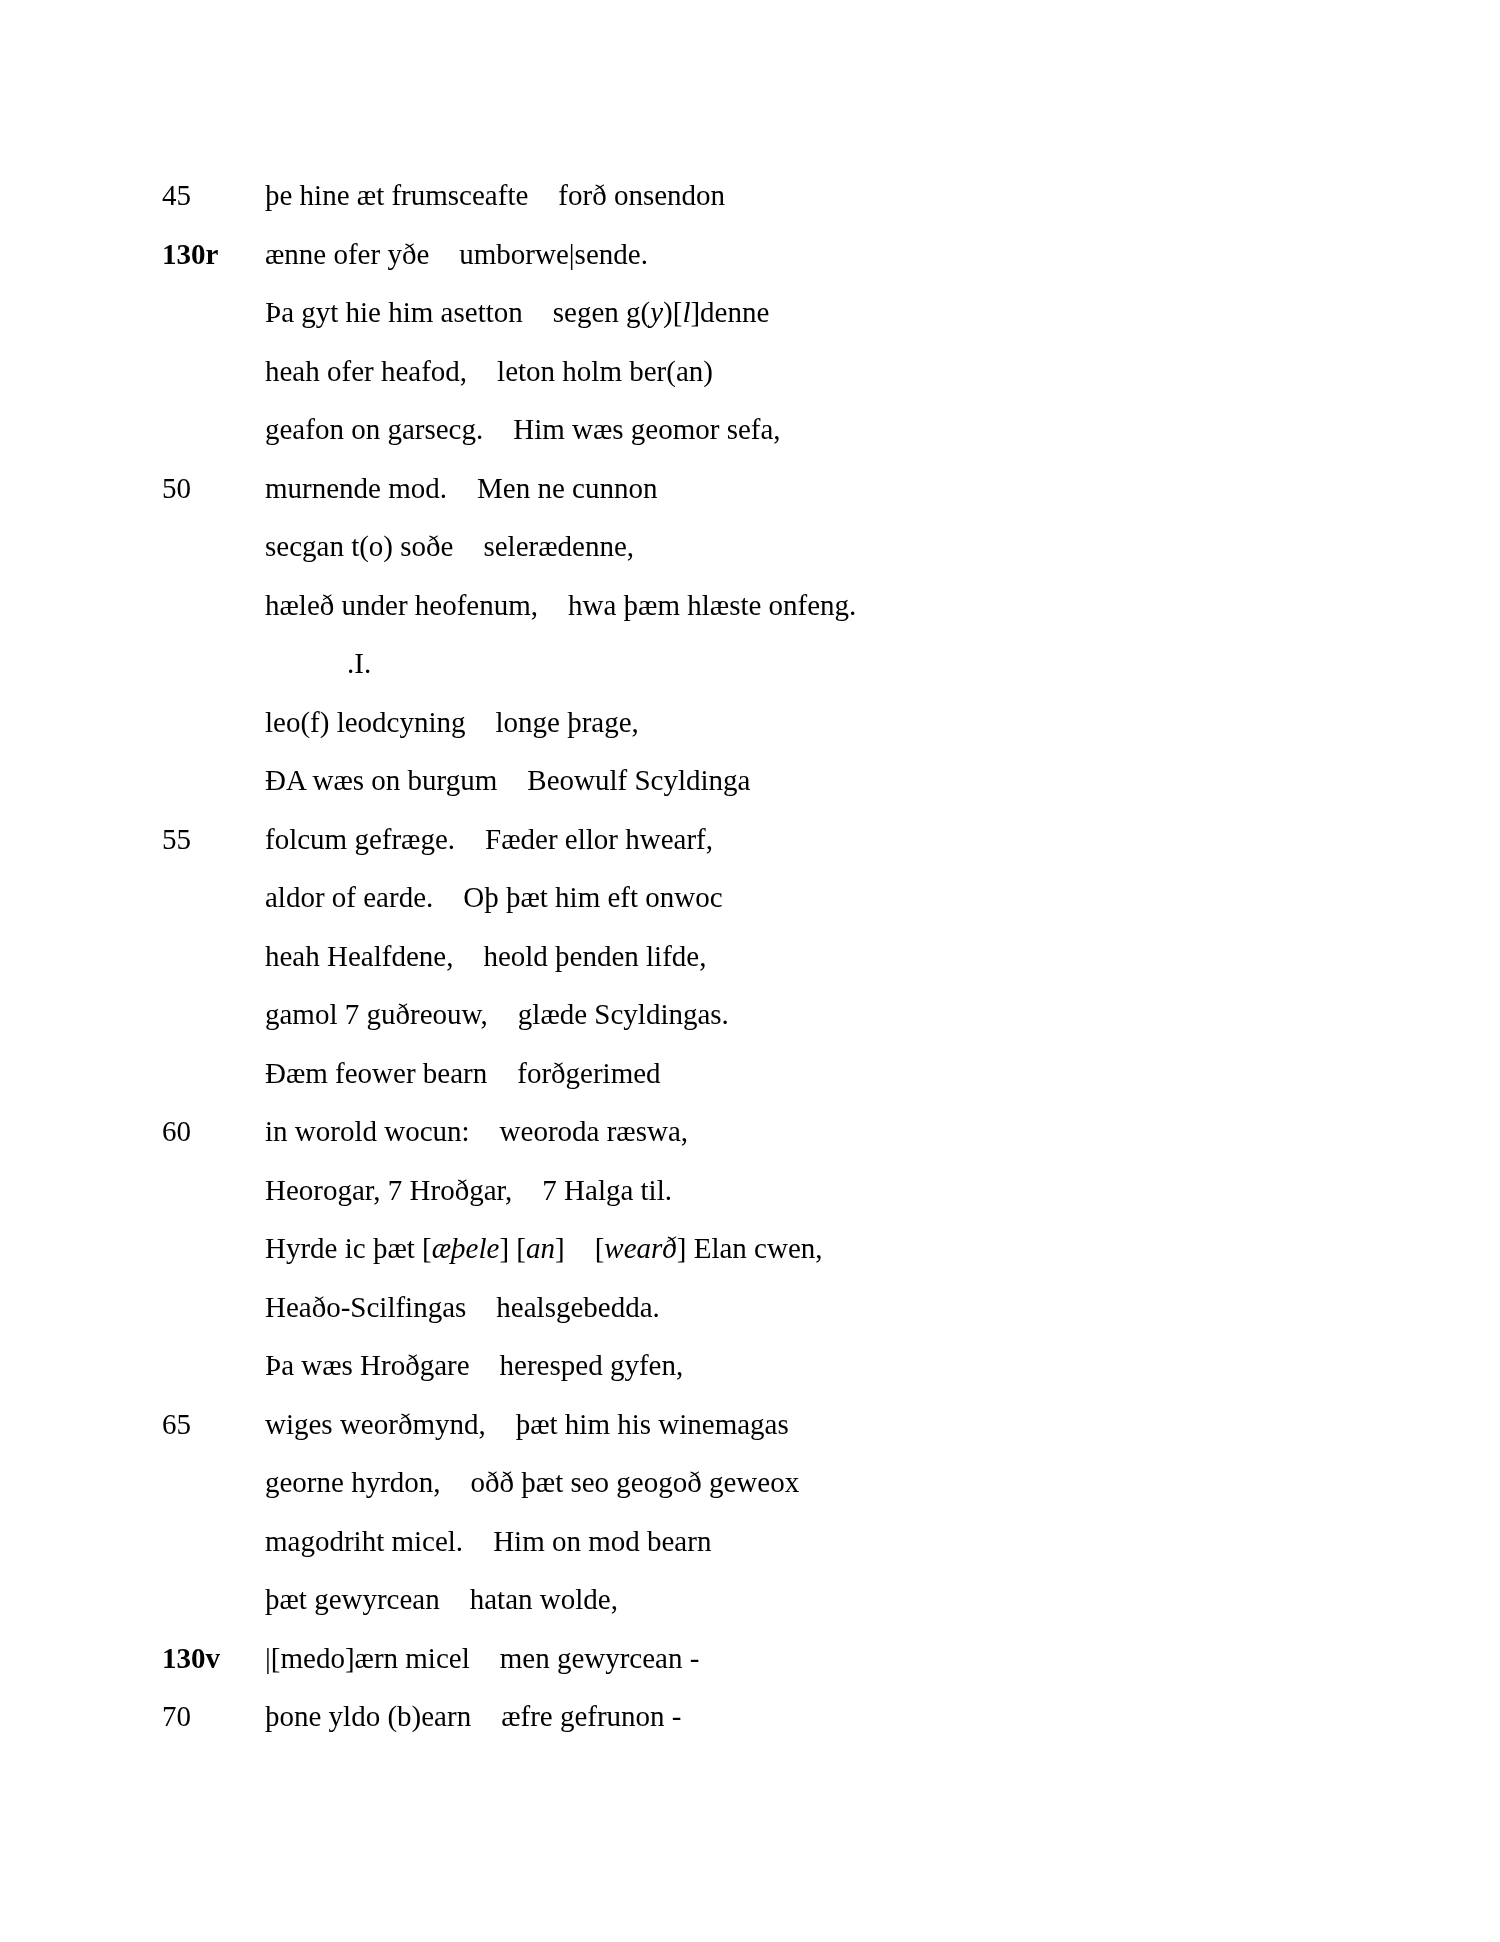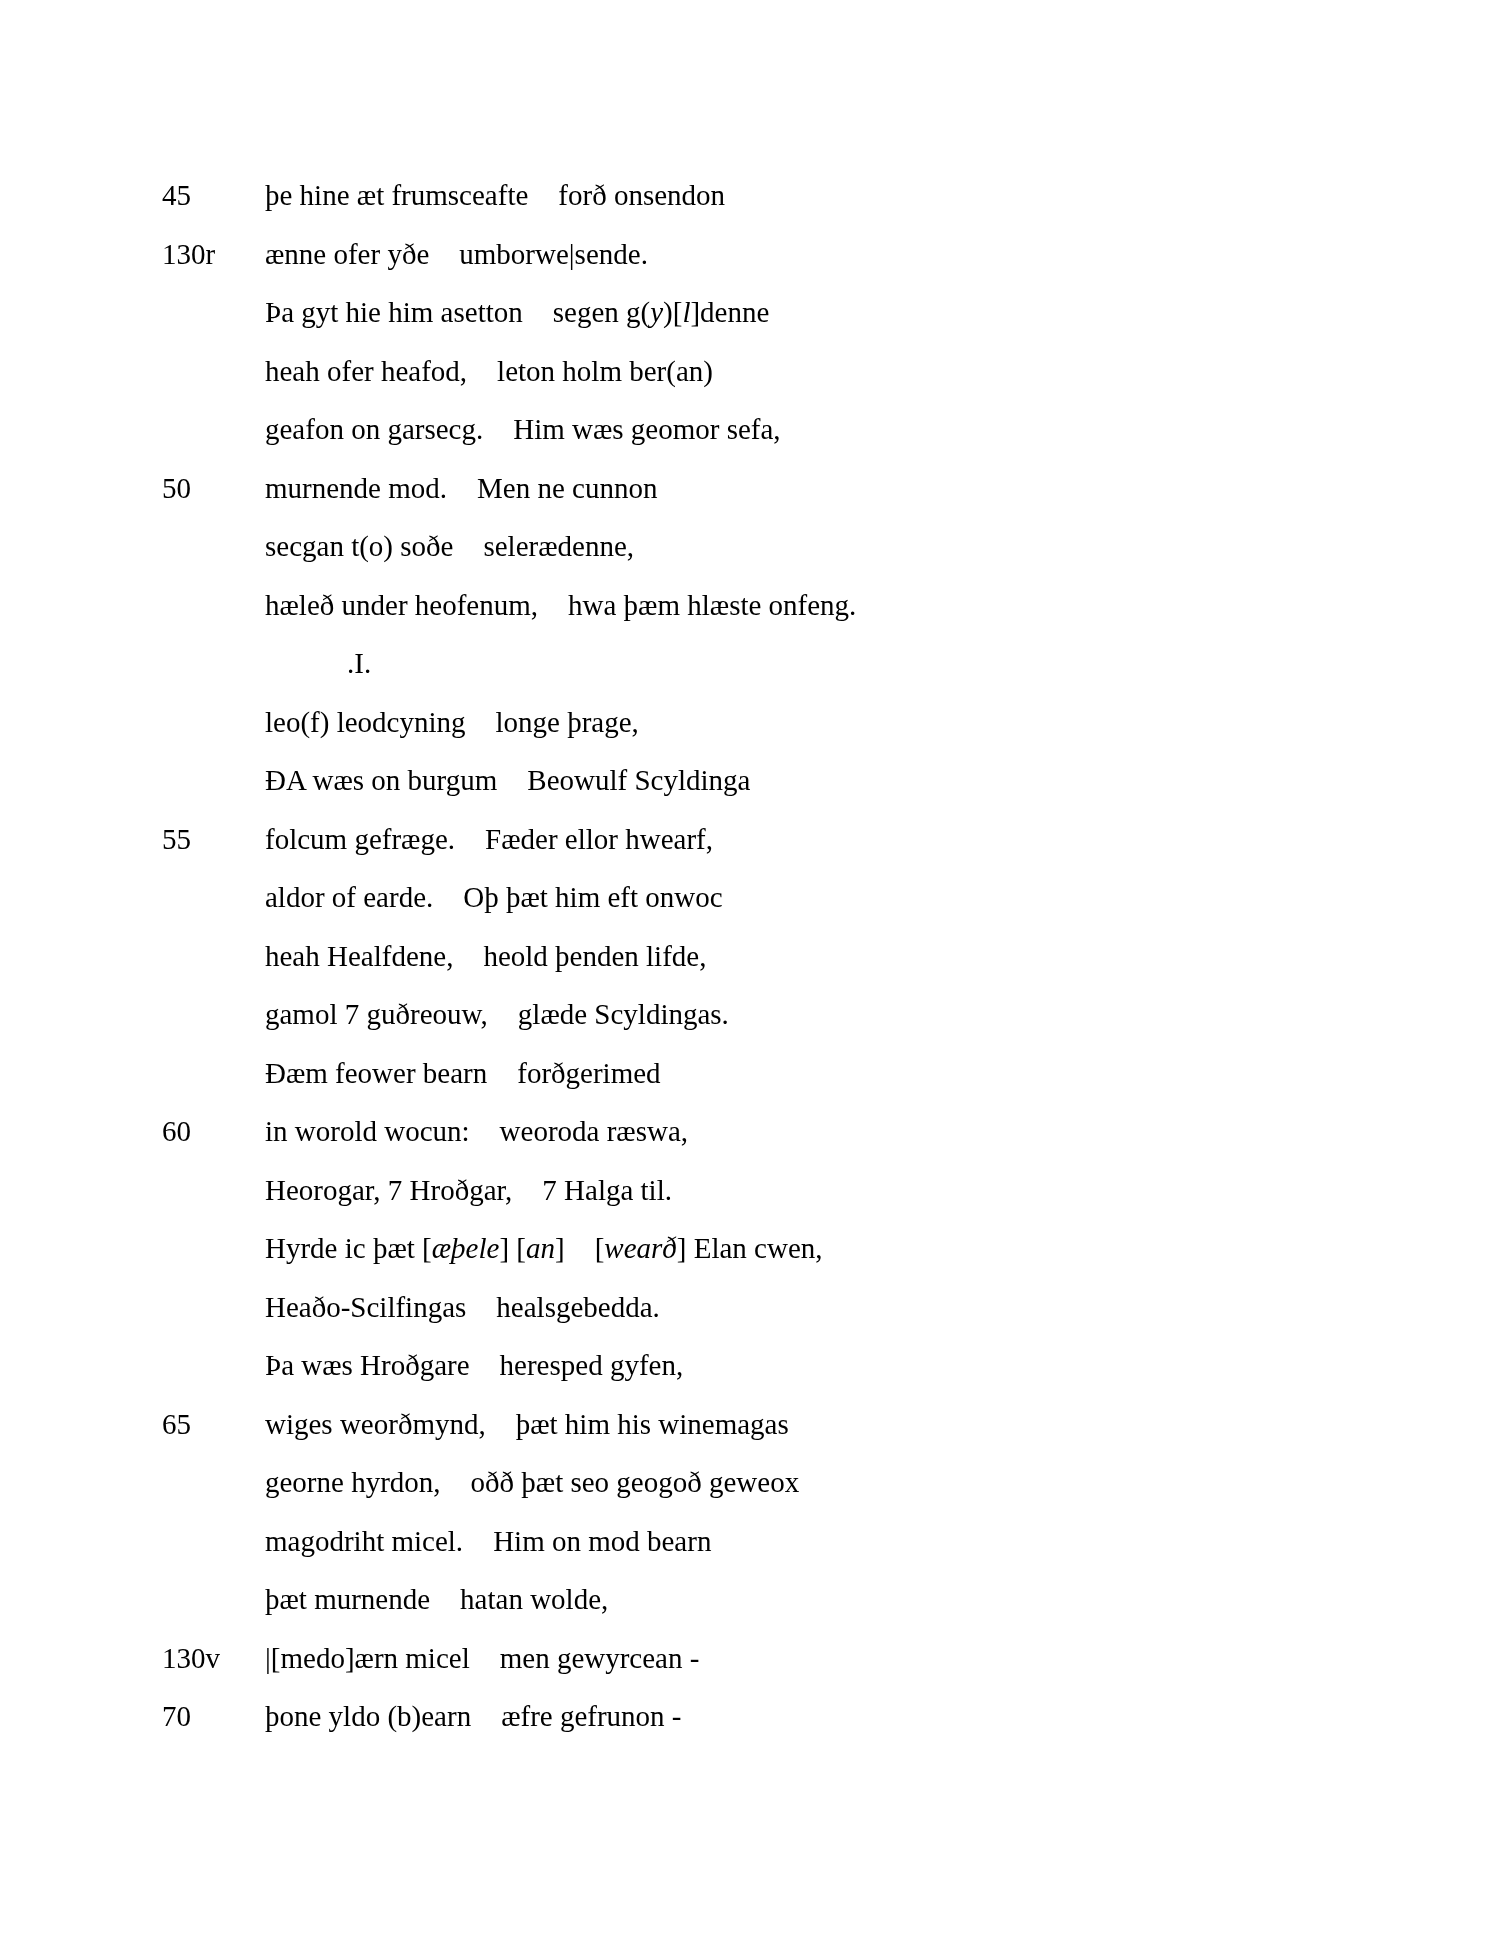--- a/index.html
+++ b/index.html
@@ -29,21 +29,21 @@
     line-height: 58.5px;
     font-size: 29px;
   }
   .num {
     position: absolute;
     left: 162px;
     top: 0;
     white-space: pre;
   }
   .num.bold {
-    font-weight: normal;
+    font-weight: bold;
     text-align: right;
   }
   .text {
     display: block;
     margin-left: 265px;
     margin-right: 60px;
     white-space: pre-wrap;
   }
   .text.indent {
     margin-left: 347px;
@@ -134,21 +134,21 @@
         <span class="num">65</span>
         <span class="text"><span class="rm">wiges weorðmynd,</span><span class="caesura"></span><span class="rm">þæt him his winemagas</span></span>
       </div>
       <div class="line">
         <span class="text"><span class="rm">georne hyrdon,</span><span class="caesura"></span><span class="rm">oðð þæt seo geogoð geweox</span></span>
       </div>
       <div class="line">
         <span class="text"><span class="rm">magodriht micel.</span><span class="caesura"></span><span class="rm">Him on mod bearn</span></span>
       </div>
       <div class="line">
-        <span class="text"><span class="rm">þæt murnende</span><span class="caesura"></span><span class="rm">hatan wolde,</span></span>
+        <span class="text"><span class="rm">þæt gewyrcean</span><span class="caesura"></span><span class="rm">hatan wolde,</span></span>
       </div>
       <div class="line">
         <span class="num bold">130v</span>
         <span class="text"><span class="rm">|[medo]ærn micel</span><span class="caesura"></span><span class="rm">men gewyrcean -</span></span>
       </div>
       <div class="line">
         <span class="num">70</span>
         <span class="text"><span class="rm">þone yldo (b)earn</span><span class="caesura"></span><span class="rm">æfre gefrunon -</span></span>
       </div>
     </div>

